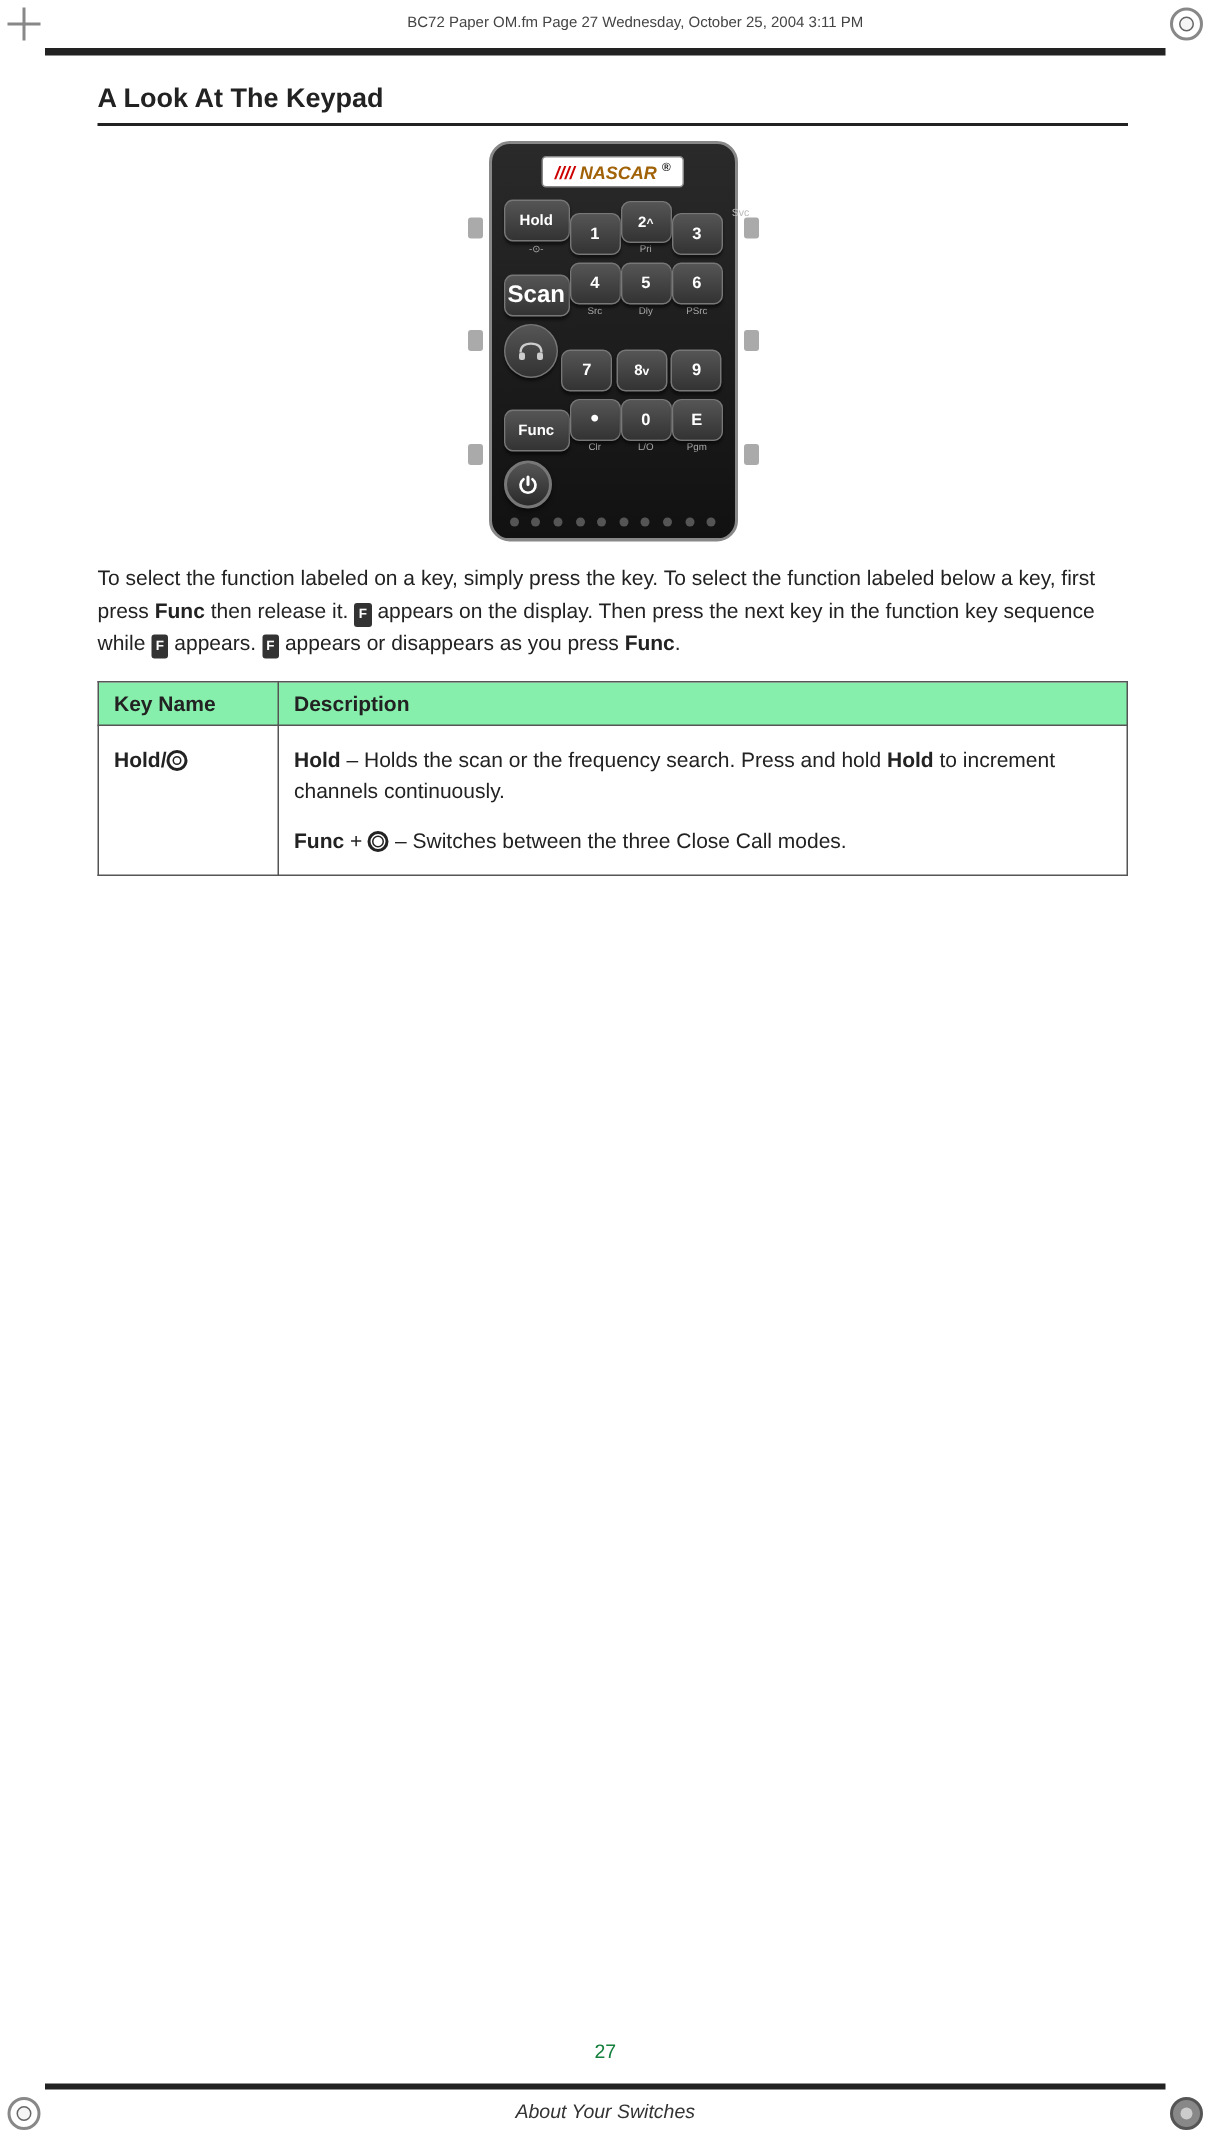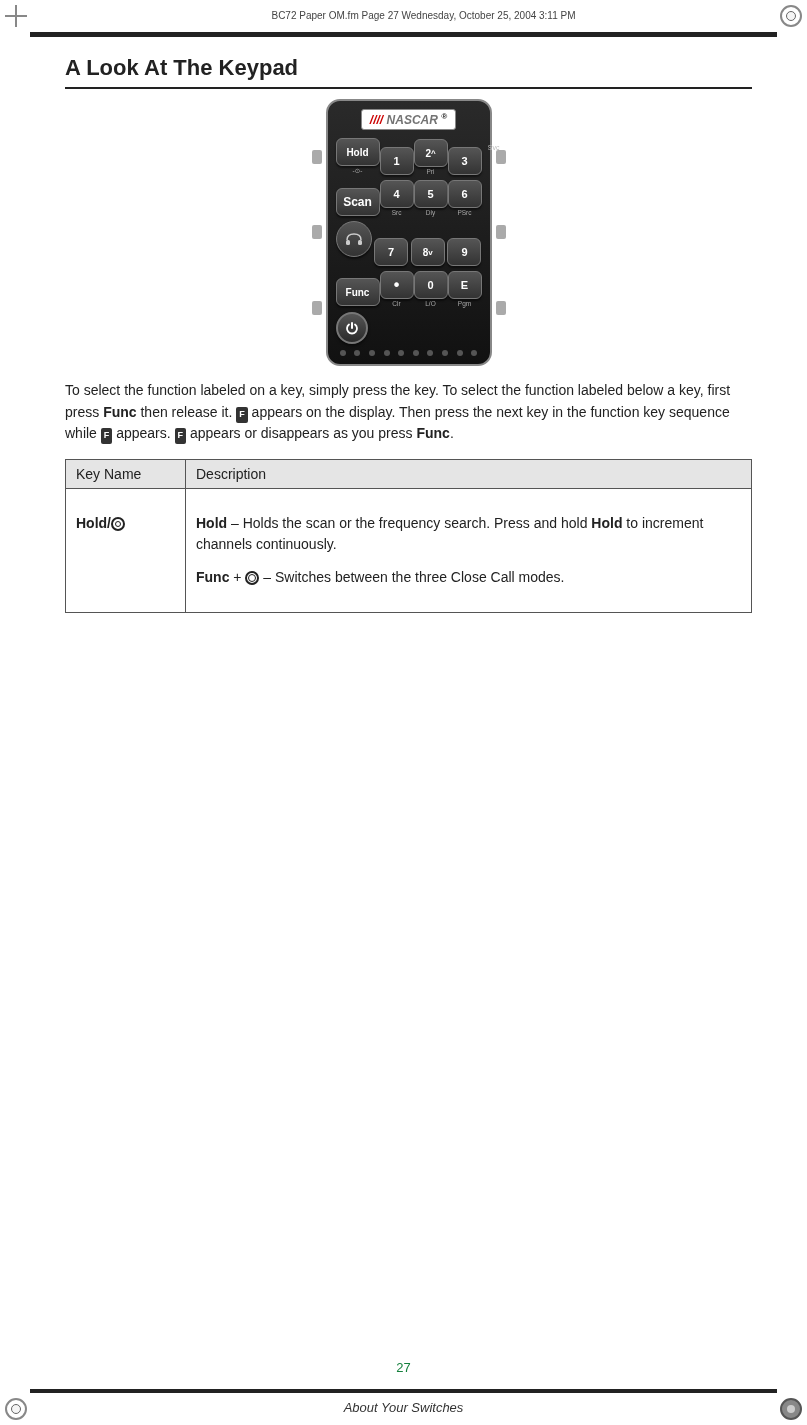--- a/index.html
+++ b/index.html
@@ -38,21 +38,21 @@
     .content {
       position: absolute;
       top: 55px;
       left: 65px;
       right: 55px;
       bottom: 60px;
     }
 
     
     .section-title {
-      font-size: 22px;
+      font-size: 18px;
       font-weight: bold;
       margin-bottom: 10px;
       border-bottom: 2px solid #222;
       padding-bottom: 6px;
     }
 
     
     .keypad-container {
       display: flex;
       justify-content: center;
@@ -192,27 +192,27 @@
       width: 100%;
       border-collapse: collapse;
       margin-top: 10px;
       font-size: 14px;
     }
 
     .key-table th {
       text-align: left;
       padding: 6px 10px;
       border: 1.5px solid #555;
-      background: #e5e5e5;
-      font-weight: normal;
+      background: #86efac;
+      font-weight: bold;
       font-size: 14px;
     }
 
     .key-table td {
-      padding: 24px 10px;
+      padding: 12px 10px;
       border: 1.5px solid #555;
       vertical-align: top;
       line-height: 1.5;
     }
 
     .key-table td:first-child {
       font-weight: bold;
       white-space: nowrap;
       width: 120px;
     }
@@ -349,21 +349,21 @@
         <div style="width:10px;height:14px;background:#aaa;border-radius:2px;"></div>
         <div style="width:10px;height:14px;background:#aaa;border-radius:2px;"></div>
         <div style="width:10px;height:14px;background:#aaa;border-radius:2px;"></div>
       </div>
 
       <div class="keypad-border" style="position:relative;">
 
         <div class="nascar-wrapper">
           <span class="nascar-text">
             <span style="color:#c00;font-style:italic;">////</span>
-            <span style="font-style:italic;color:#737373;"> NASCAR</span>
+            <span style="font-style:italic;color:#a16207;"> NASCAR</span>
             <span style="font-size:8px;vertical-align:super;color:#222;">®</span>
           </span>
         </div>
 
         <div class="key-row" style="position:relative;">
           <div class="key-wrapper">
             <div class="key-btn wide" style="font-size:10px;padding:0 4px;">
               Hold
             </div>
             <div class="key-label-bottom">-⊙-</div>
@@ -376,21 +376,21 @@
             <div class="key-label-bottom">Pri</div>
           </div>
           <div class="key-wrapper">
             <div class="key-btn">3</div>
           </div>
           <div style="position:absolute;right:-18px;top:6px;font-size:7px;color:#bbb;">Svc</div>
         </div>
 
         <div class="key-row" style="position:relative;">
           <div class="key-wrapper">
-            <div class="key-btn wide" style="font-size:12px;">Scan</div>
+            <div class="key-btn wide" style="font-size:16px;">Scan</div>
           </div>
           <div class="key-wrapper">
             <div class="key-btn">4</div>
             <div class="key-label-bottom">Src</div>
           </div>
           <div class="key-wrapper">
             <div class="key-btn">5</div>
             <div class="key-label-bottom">Dly</div>
           </div>
           <div class="key-wrapper">

